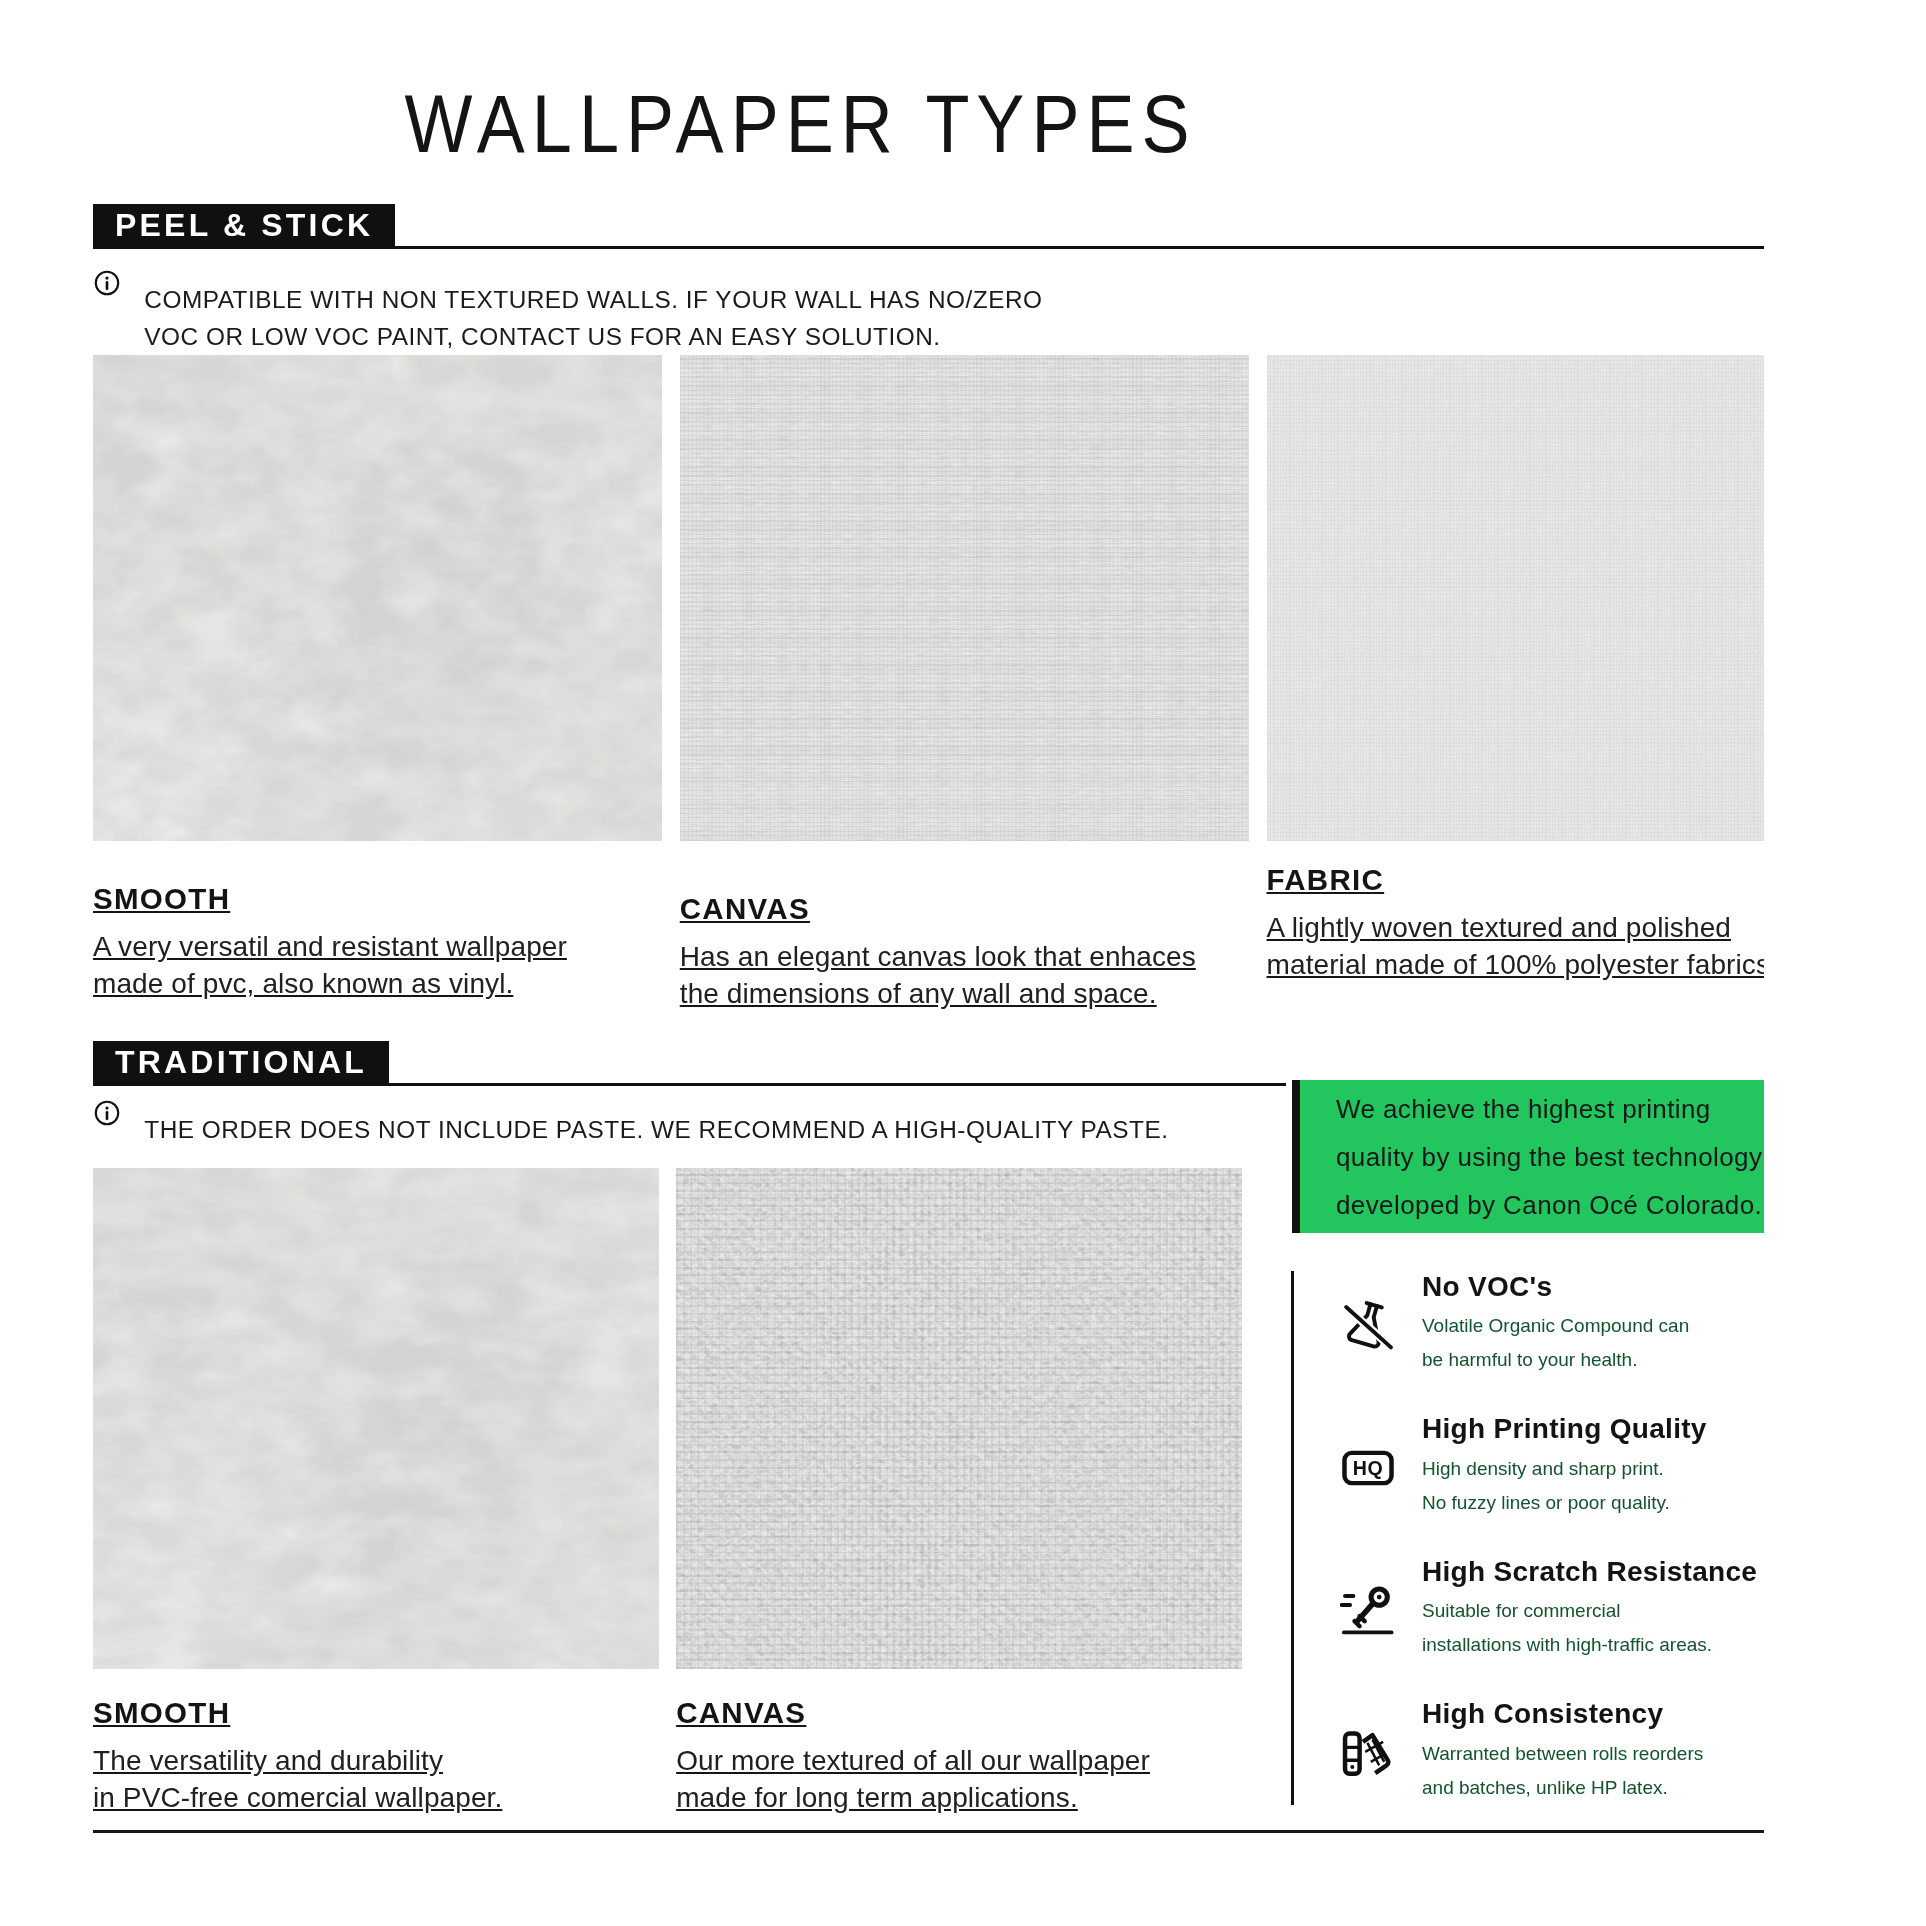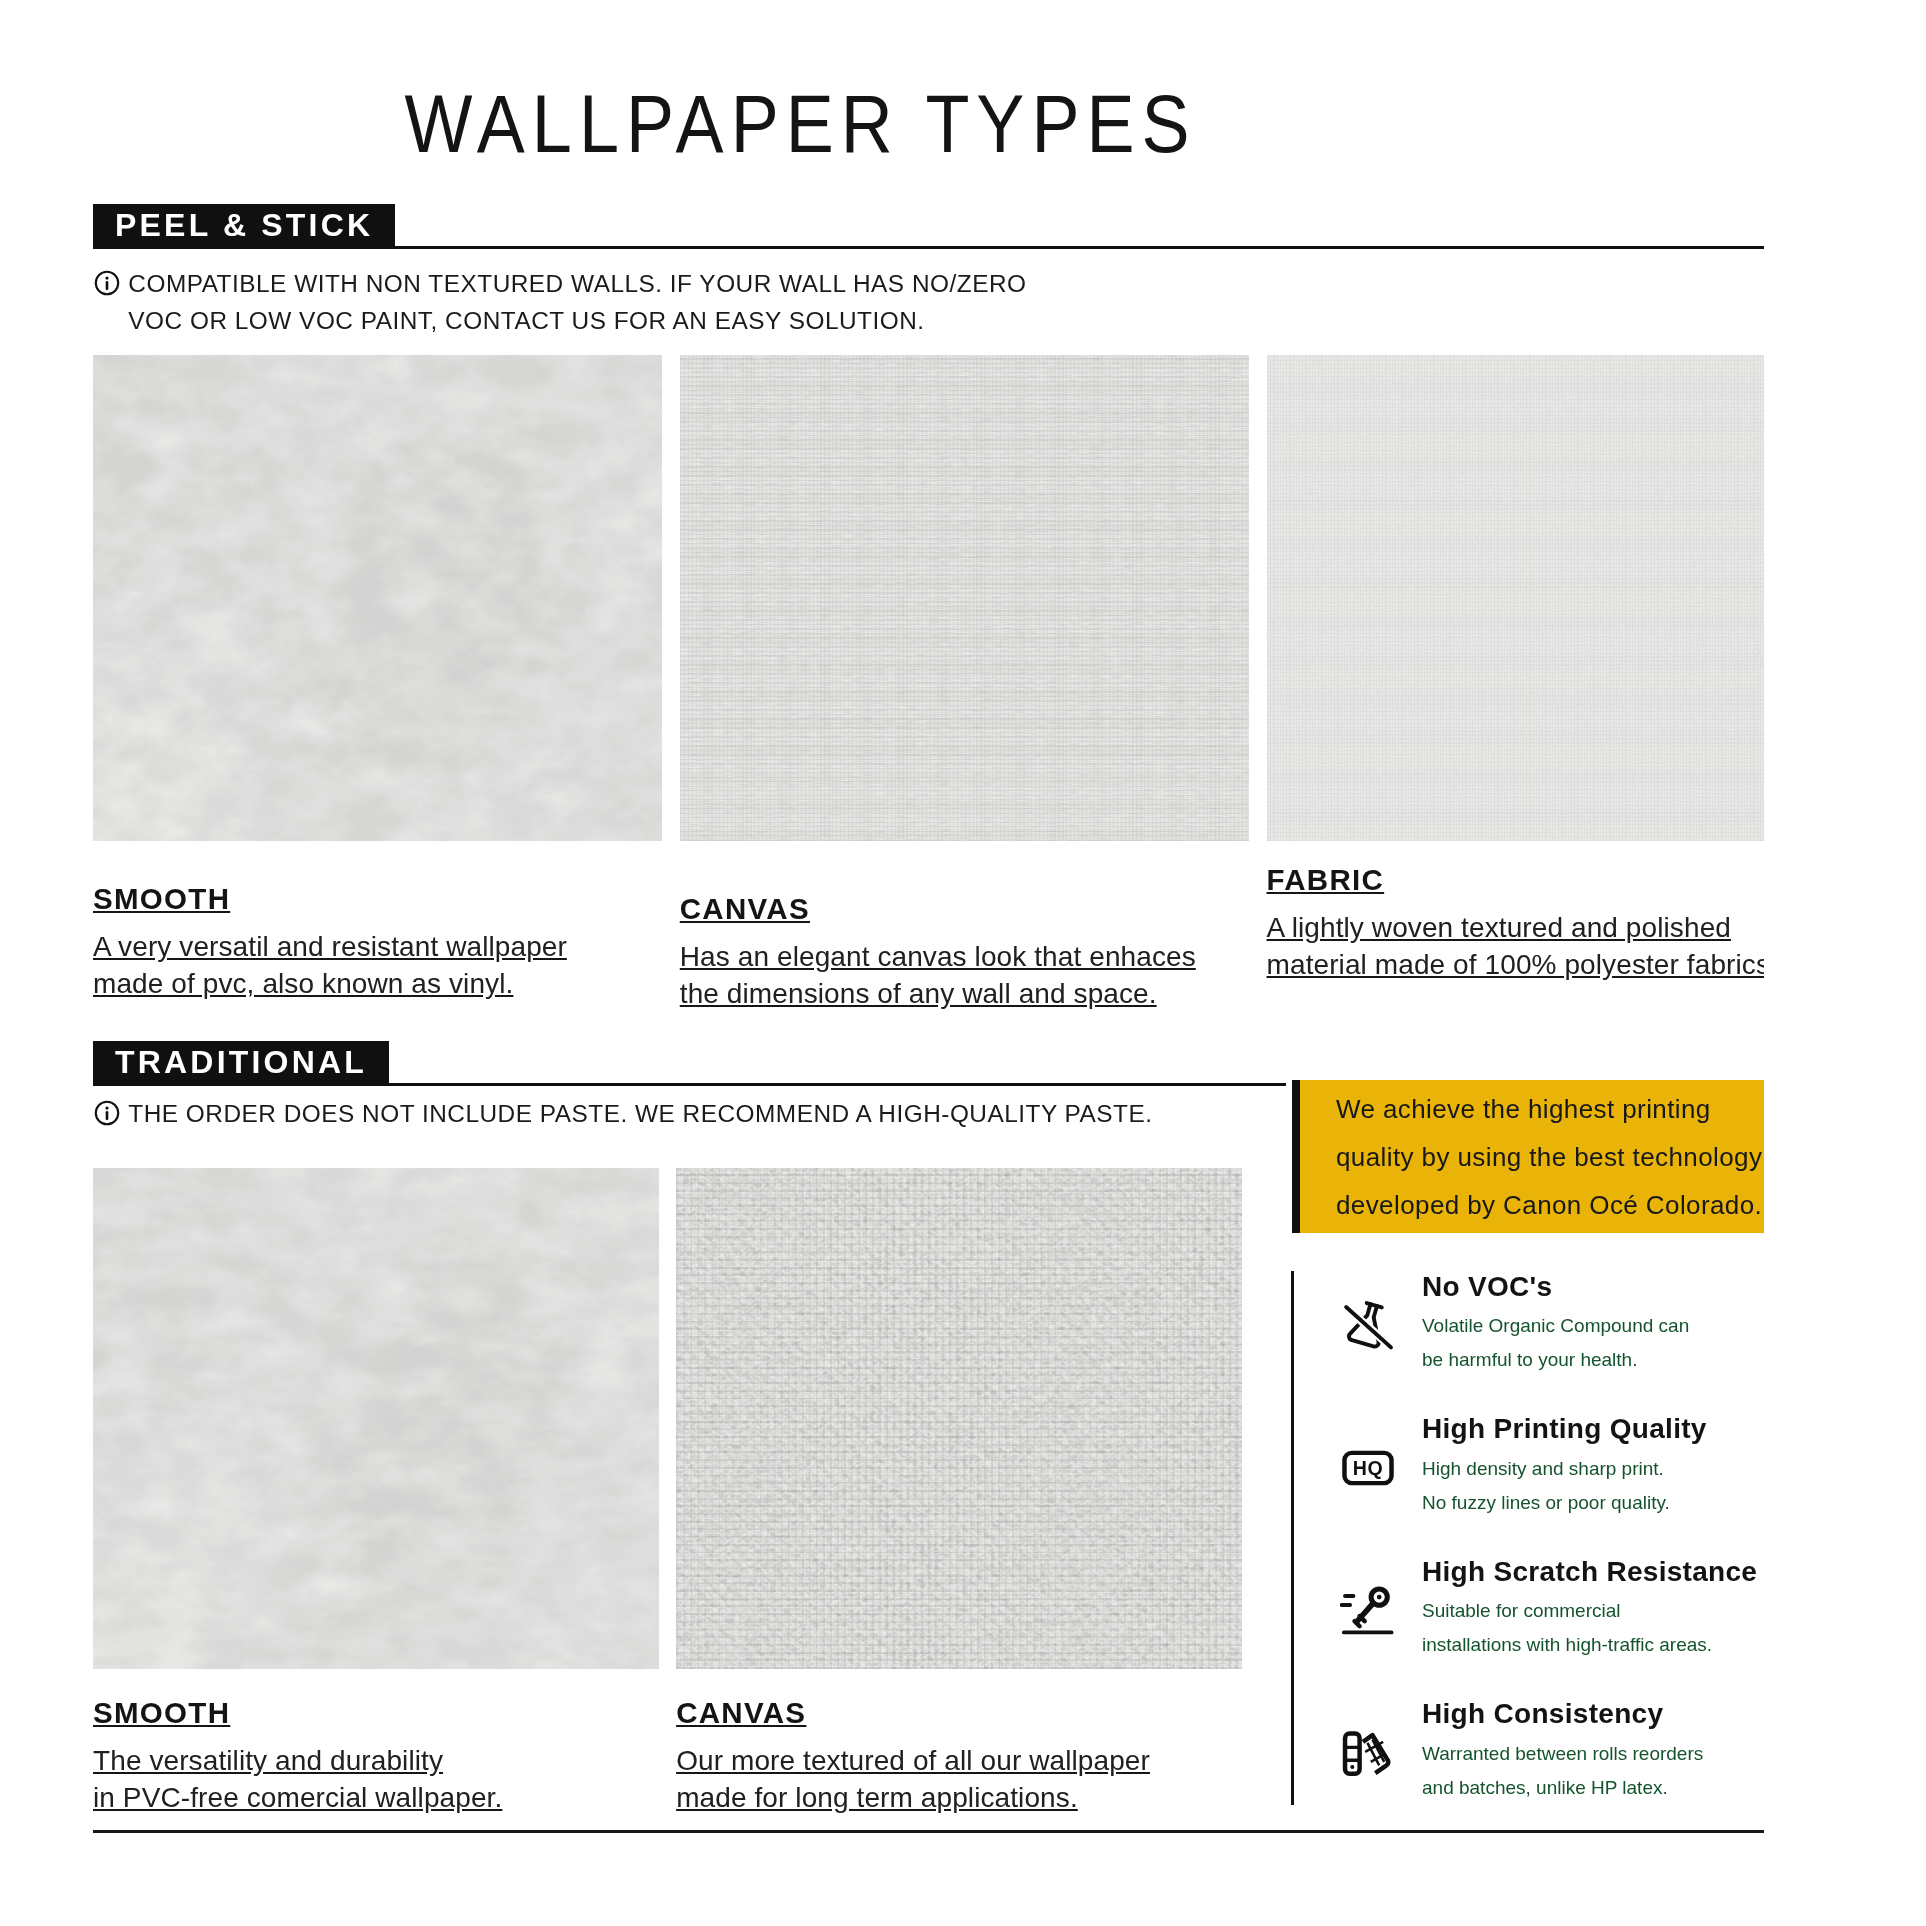--- a/index.html
+++ b/index.html
@@ -21,21 +21,21 @@
   .badge{
     display:inline-block;height:42px;line-height:42px;background:#101010;color:#ffffff;
     font-size:32px;font-weight:bold;letter-spacing:3.2px;padding:0 22px;white-space:nowrap;
   }
   
   .note{position:absolute;display:flex;gap:8.3px;align-items:flex-start;}
   .note.n1{left:94px;top:265px;}
   .note.n2{left:94px;top:1095px;}
   .note .i-ic{width:26px;height:26px;flex:0 0 auto;margin-top:4.5px;}
   .note p{
-    margin:0;font-size:24.4px;line-height:37px;letter-spacing:0.5px;
+    margin:16px;font-size:24.4px;line-height:37px;letter-spacing:0.5px;
     white-space:pre-line;color:#1b1b1b;
   }
   
   .grid{position:absolute;display:grid;column-gap:17.3px;}
   .grid-top{left:93px;top:355px;width:1743px;grid-template-columns:repeat(3,1fr);}
   .grid-bottom{left:93px;top:1168px;width:1149px;grid-template-columns:repeat(2,1fr);}
   figure{margin:0;text-decoration:underline;}
   .swatch{position:relative;overflow:hidden;width:100%;}
   .grid-top .swatch{height:486px;}
   .grid-bottom .swatch{height:501px;}
@@ -73,21 +73,21 @@
   .tex-canvas-rough{
     background-color:#f4f4f2;
     background-image:
       repeating-linear-gradient(0deg, rgba(0,0,0,0.065) 0 1.9px, rgba(0,0,0,0) 1.9px 7.7px),
       repeating-linear-gradient(90deg, rgba(0,0,0,0.048) 0 1.9px, rgba(0,0,0,0) 1.9px 7px),
       repeating-linear-gradient(45deg, rgba(0,0,0,0.020) 0 3.9px, rgba(0,0,0,0) 3.9px 11.6px);
   }
   
   .quality-box{
     position:absolute;left:1292px;top:1080px;width:548px;height:153px;box-sizing:border-box;
-    background:#eab308;border-left:8.3px solid #101010;display:flex;align-items:center;
+    background:#22c55e;border-left:8.3px solid #101010;display:flex;align-items:center;
     padding:0 19px 0 36px;
   }
   .quality-box p{
     margin:0;font-size:26px;line-height:48px;letter-spacing:0.4px;color:#17181a;
     white-space:pre-line;
   }
   .features{
     position:absolute;left:1291px;top:1271px;width:584px;box-sizing:border-box;
     border-left:3.2px solid #101010;padding-left:46px;
     display:flex;flex-direction:column;gap:36px;

